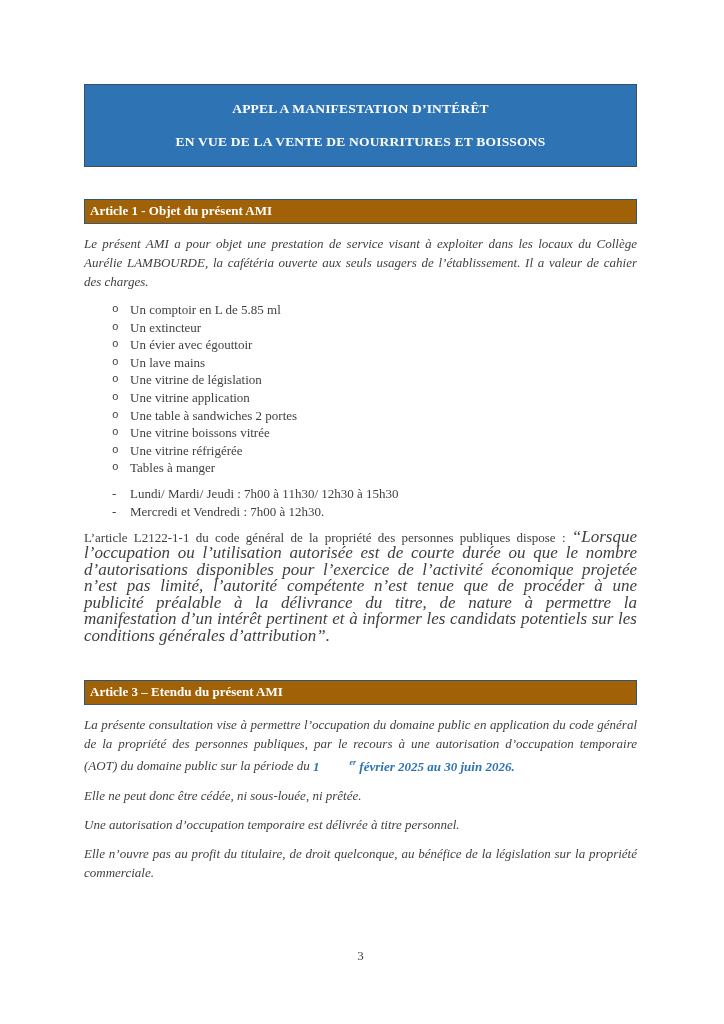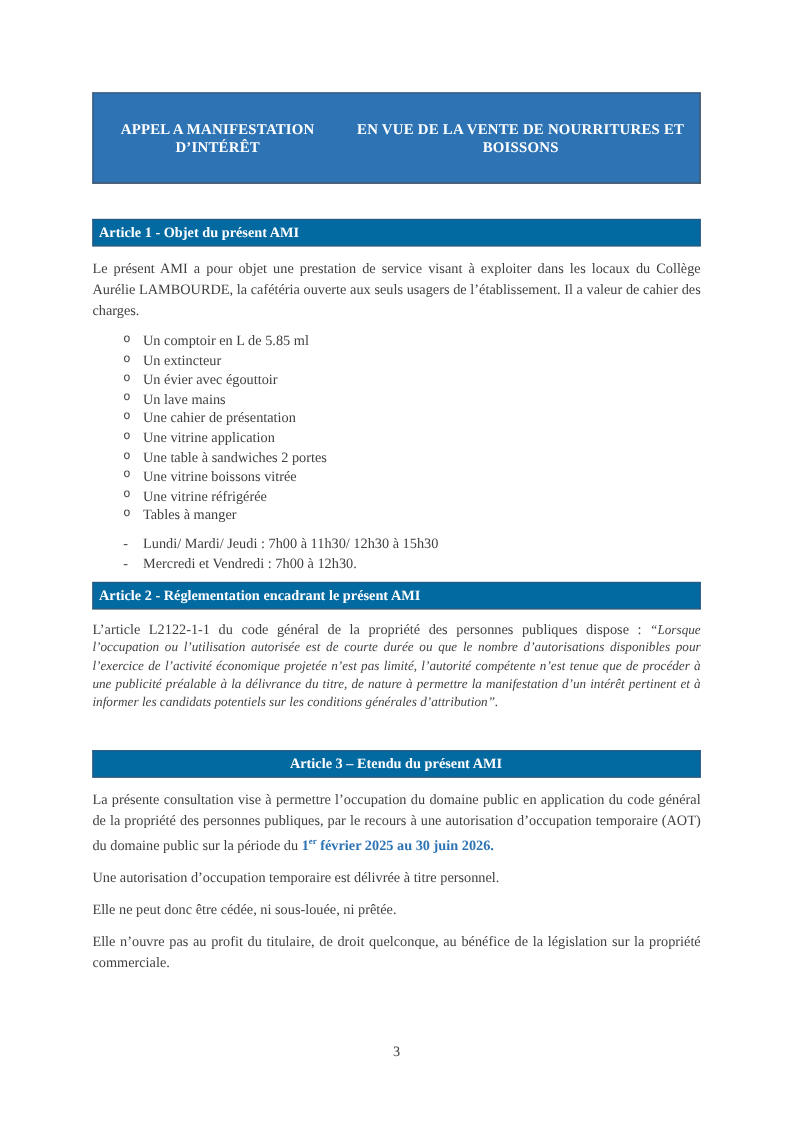--- a/index.html
+++ b/index.html
@@ -19,49 +19,50 @@
     top: 84px;
     width: 553px;
   }
   .title-box {
     background: #2e74b5;
     border: 1px solid #35506d;
     border-bottom-color: #4a4a4a;
     border-right-color: #4a4a4a;
     height: 83px;
     display: flex;
-    flex-direction: row;
+    flex-direction: column;
     justify-content: space-evenly;
     align-items: center;
-    text-align: center;
+    text-align: left;
     margin-bottom: 32px;
   }
   .title-box .tline {
     color: #ffffff;
     font-weight: bold;
     font-size: 13.5px;
     letter-spacing: 0.2px;
   }
   .article-bar {
-    background: #0369a1;
+    background: #a16207;
     border: 1px solid #27567f;
     border-bottom-color: #3d5a74;
     color: #ffffff;
     font-weight: bold;
     font-size: 13px;
     padding: 3px 6px 4px 5px;
     margin-bottom: 10px;
   }
   .bar2 { margin-top: 8px; }
-  .bar3 { margin-top: 36px; text-align: center; }
+  .bar3 { margin-top: 36px; }
   p.body {
     font-size: 13px;
     line-height: 19px;
     text-align: justify;
     margin-bottom: 10px;
+    font-style: italic;
   }
   .list { margin: 6px 0 8px 0; }
   .li {
     display: flex;
     font-size: 13px;
     line-height: 17.6px;
   }
   .li .marker {
     width: 18px;
     margin-left: 28px;
@@ -73,27 +74,27 @@
   .hours .marker { font-family: "Liberation Serif", serif; font-size: 13px; }
   .hours .li { line-height: 18px; }
   .quote-para {
     font-size: 13px;
     line-height: 15.5px;
     text-align: justify;
     margin-bottom: 10px;
   }
   .quote-para .quote {
     font-style: italic;
-    font-size: 12px;
+    font-size: 17px;
   }
   .blue-bold {
     color: #2e74b5;
     font-weight: bold;
   }
-  .blue-bold sup { font-size: 8px; }
+  .blue-bold sup { font-size: 8px; margin-left: 30px; }
   .page-number {
     position: absolute;
     top: 948px;
     left: 84px;
     width: 553px;
     text-align: center;
     font-size: 13px;
     color: #3f3f3f;
   }
 </style>
@@ -124,21 +125,21 @@
       <div class="li">
           <span class="marker">o</span>
           <span>Un évier avec égouttoir</span>
         </div>
       <div class="li">
           <span class="marker">o</span>
           <span>Un lave mains</span>
         </div>
       <div class="li">
           <span class="marker">o</span>
-          <span>Une cahier de présentation</span>
+          <span>Une vitrine de législation</span>
         </div>
       <div class="li">
           <span class="marker">o</span>
           <span>Une vitrine application</span>
         </div>
       <div class="li">
           <span class="marker">o</span>
           <span>Une table à sandwiches 2 portes</span>
         </div>
       <div class="li">
@@ -160,28 +161,27 @@
       <div class="li">
           <span class="marker">-</span>
           <span>Lundi/ Mardi/ Jeudi : 7h00 à 11h30/ 12h30 à 15h30</span>
         </div>
       <div class="li">
           <span class="marker">-</span>
           <span>Mercredi et Vendredi : 7h00 à 12h30.</span>
         </div>
     </div>
 
-    <div class="article-bar bar2">Article 2 - Réglementation encadrant le présent AMI</div>
 
     <p class="quote-para"><span>L’article L2122-1-1 du code général de la propriété des personnes publiques dispose : </span><span class="quote">“Lorsque l’occupation ou l’utilisation autorisée est de courte durée ou que le nombre d’autorisations disponibles pour l’exercice de l’activité économique projetée n’est pas limité, l’autorité compétente n’est tenue que de procéder à une publicité préalable à la délivrance du titre, de nature à permettre la manifestation d’un intérêt pertinent et à informer les candidats potentiels sur les conditions générales d’attribution”.</span></p>
 
     <div class="article-bar bar3">Article 3 – Etendu du présent AMI</div>
 
     <p class="body"><span>La présente consultation vise à permettre l’occupation du domaine public en application du code général de la propriété des personnes publiques, par le recours à une autorisation d’occupation temporaire (AOT) du domaine public sur la période du </span><span class="blue-bold"><span>1</span><sup>er</sup><span> février 2025 au 30 juin 2026.</span></span></p>
 
+    <p class="body">Elle ne peut donc être cédée, ni sous-louée, ni prêtée.</p>
     <p class="body">Une autorisation d’occupation temporaire est délivrée à titre personnel.</p>
-    <p class="body">Elle ne peut donc être cédée, ni sous-louée, ni prêtée.</p>
     <p class="body">Elle n’ouvre pas au profit du titulaire, de droit quelconque, au bénéfice de la législation sur la propriété commerciale.</p>
 
   </div>
 
   <div class="page-number">3</div>
 </div>
 
 </body></html>

